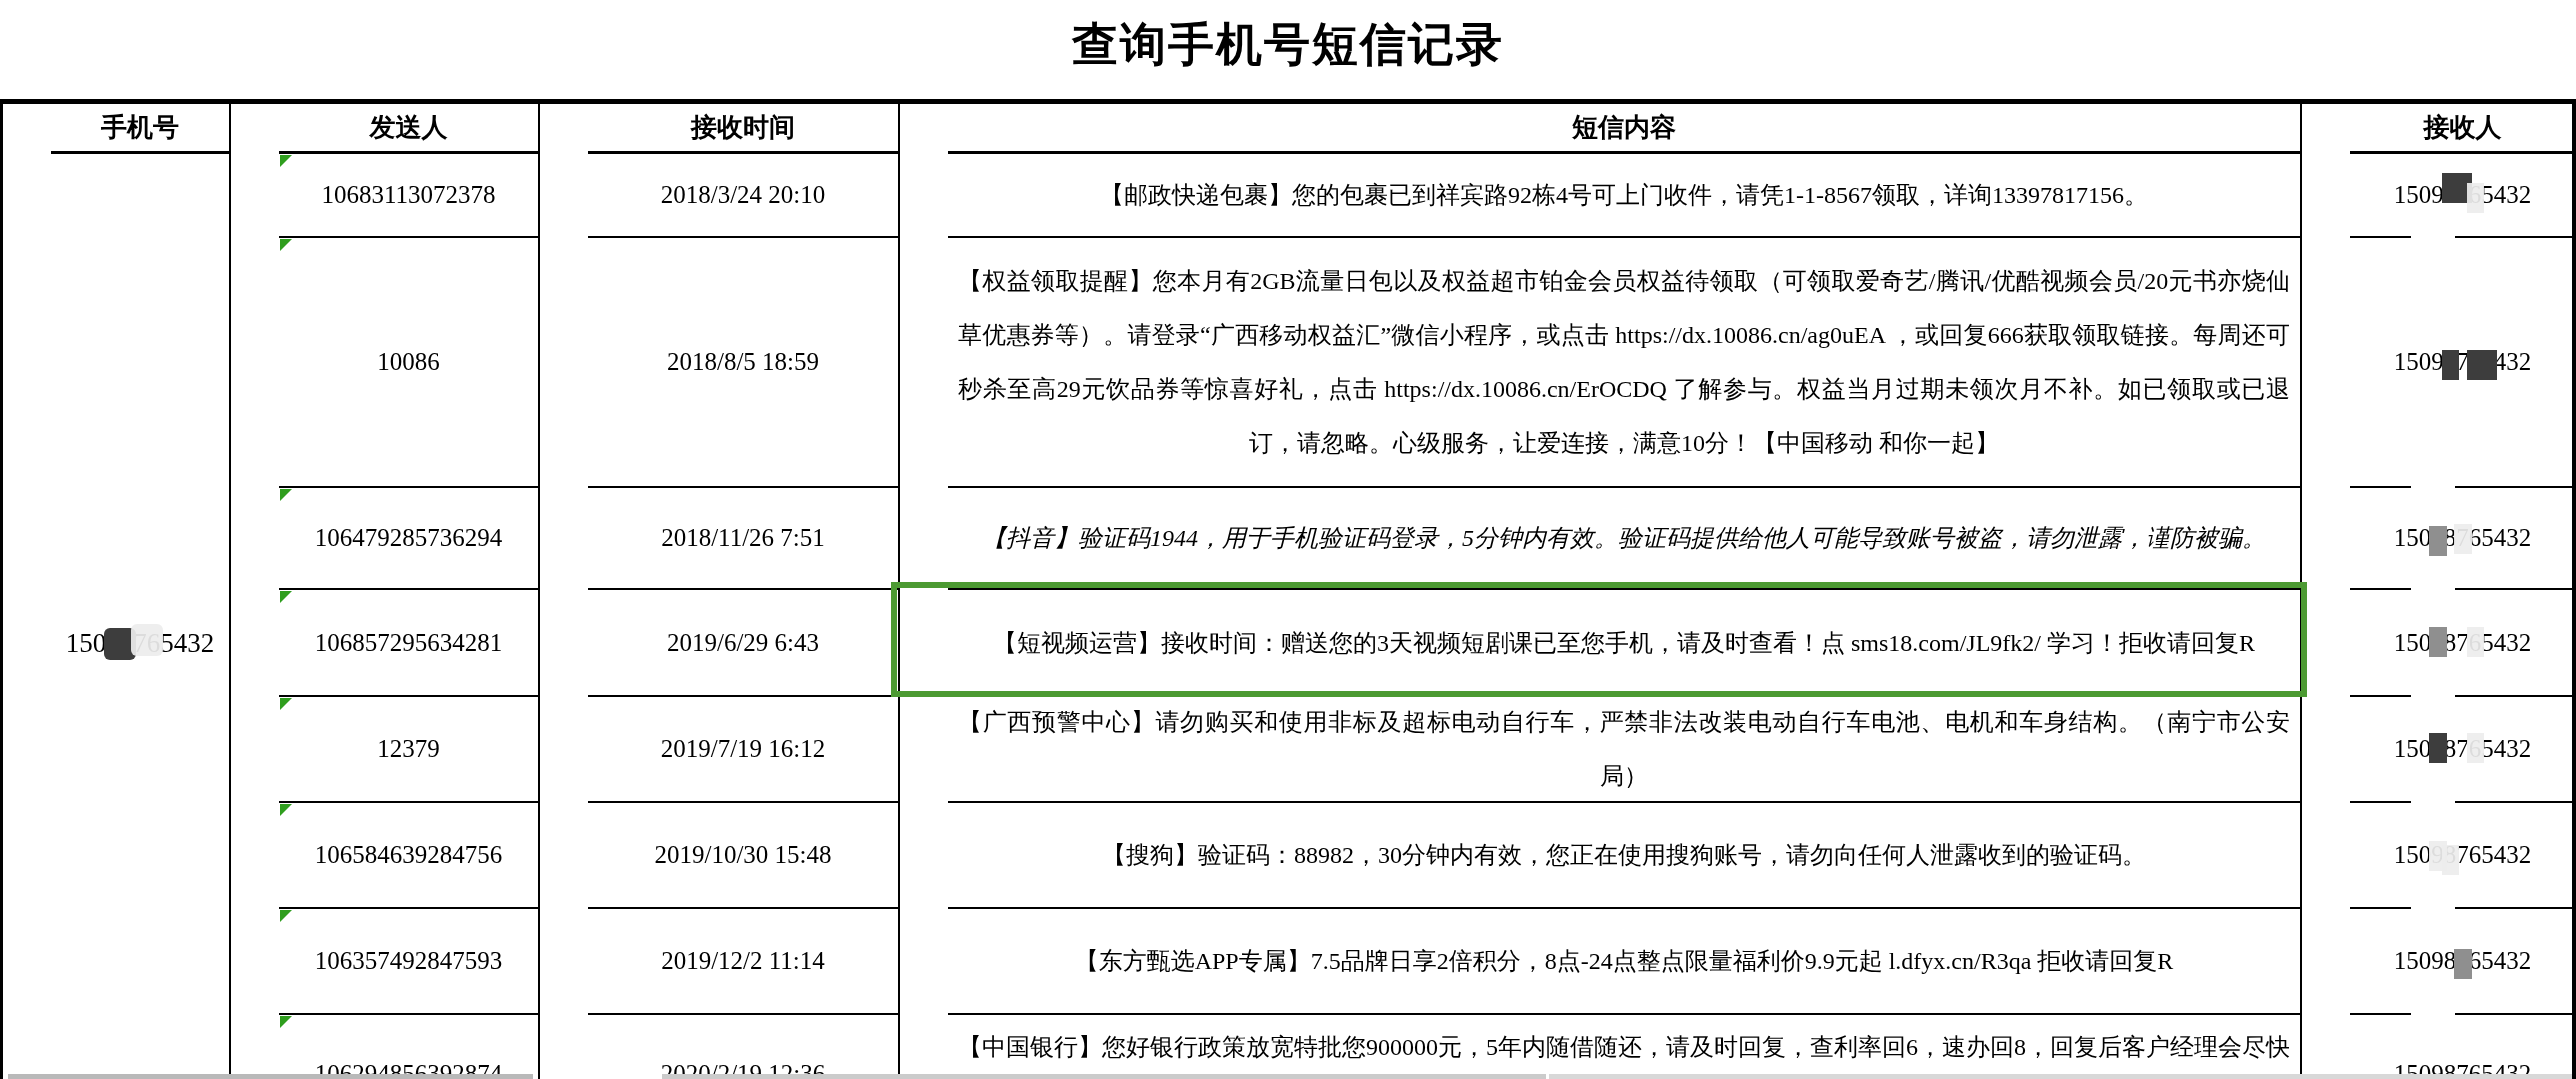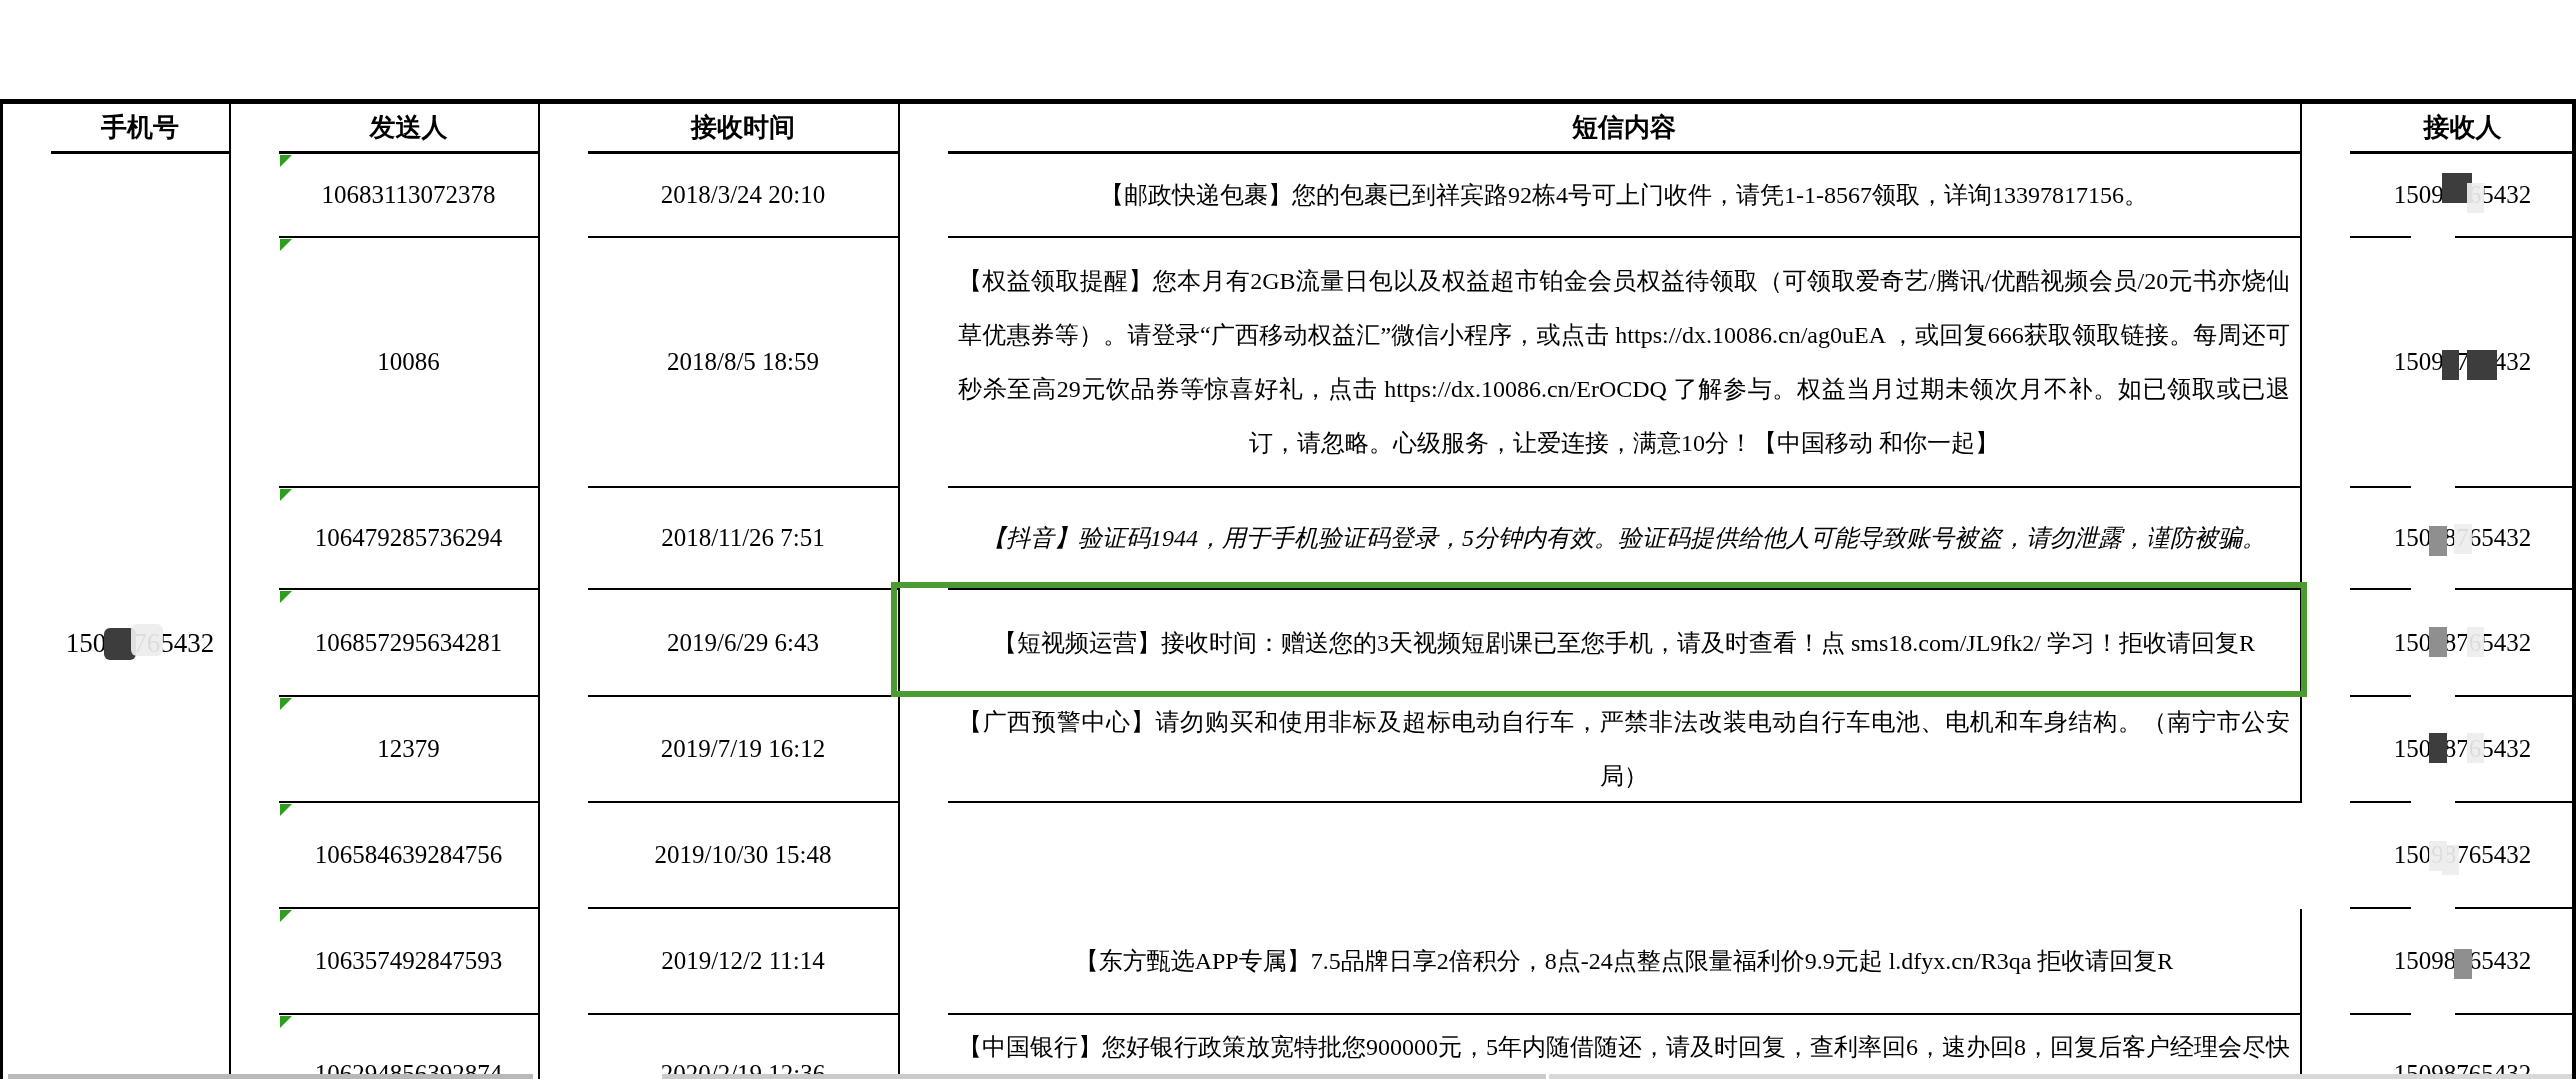--- a/index.html
+++ b/index.html
@@ -34,20 +34,21 @@
     border-top:12px solid var(--tri,#2f9e1e);border-right:12px solid transparent;}
   .sel-overlay{position:absolute;left:891px;top:582px;width:1416px;height:115px;
     border:6px solid var(--green,#4c9a32);box-sizing:border-box;pointer-events:none;}
   .smudge{position:absolute;background:#fff;}
   .band{position:absolute;top:1074px;height:6px;}
 </style>
 </head>
 <body>
 
 <div class="page">
+  <div class="title">查询手机号短信记录</div>
 
   <div class="tbl" id="tbl">
     <div class="cell head c1">手机号</div>
     <div class="cell head c2">发送人</div>
     <div class="cell head c3">接收时间</div>
     <div class="cell head c4">短信内容</div>
     <div class="cell head c5">接收人</div>
 
     <div class="cell phone-cell" id="phone-cell">
       <span class="num big" id="phone-num">15098765432<i class="blob dark" style="left: calc(1.5em - 2px); width: calc(1em + 5px); top: 0px;"></i><i class="blob light" style="left: calc(2.5em - 2px); width: calc(1em + 5px); top: -4px;"></i></span>
@@ -93,20 +94,23 @@
   <div class="cell time" style="grid-area: 6 / 3;">2019/7/19 16:12</div>
   <div class="cell content" style="grid-area: 6 / 4;">
         <span>【广西预警中心】请勿购买和使用非标及超标电动自行车，严禁非法改装电动自行车电池、电机和车身结构。（南宁市公安局）</span>
       </div>
   <div class="cell receiver" style="grid-area: 6 / 5;">
         <span class="num">15098765432<i class="blob dark" style="left: calc(1.5em - 2px); width: calc(0.5em + 5px); top: -2px;"></i><i class="blob light" style="left: calc(3em - 2px); width: calc(0.5em + 5px); top: -2px;"></i></span>
       </div>
 
   <div class="cell sender tri" style="grid-area: 7 / 2;">106584639284756</div>
   <div class="cell time" style="grid-area: 7 / 3;">2019/10/30 15:48</div>
+  <div class="cell content" style="grid-area: 7 / 4;">
+        <span>【搜狗】验证码：88982，30分钟内有效，您正在使用搜狗账号，请勿向任何人泄露收到的验证码。</span>
+      </div>
   <div class="cell receiver" style="grid-area: 7 / 5;">
         <span class="num">15098765432<i class="blob light" style="left: calc(1.5em - 2px); width: calc(0.5em + 5px); top: 0px;"></i><i class="blob light" style="left: calc(2em - 2px); width: calc(0.5em + 5px); top: 4px;"></i></span>
       </div>
 
   <div class="cell sender tri" style="grid-area: 8 / 2;">106357492847593</div>
   <div class="cell time" style="grid-area: 8 / 3;">2019/12/2 11:14</div>
   <div class="cell content" style="grid-area: 8 / 4;">
         <span>【东方甄选APP专属】7.5品牌日享2倍积分，8点-24点整点限量福利价9.9元起 l.dfyx.cn/R3qa 拒收请回复R</span>
       </div>
   <div class="cell receiver" style="grid-area: 8 / 5;">

